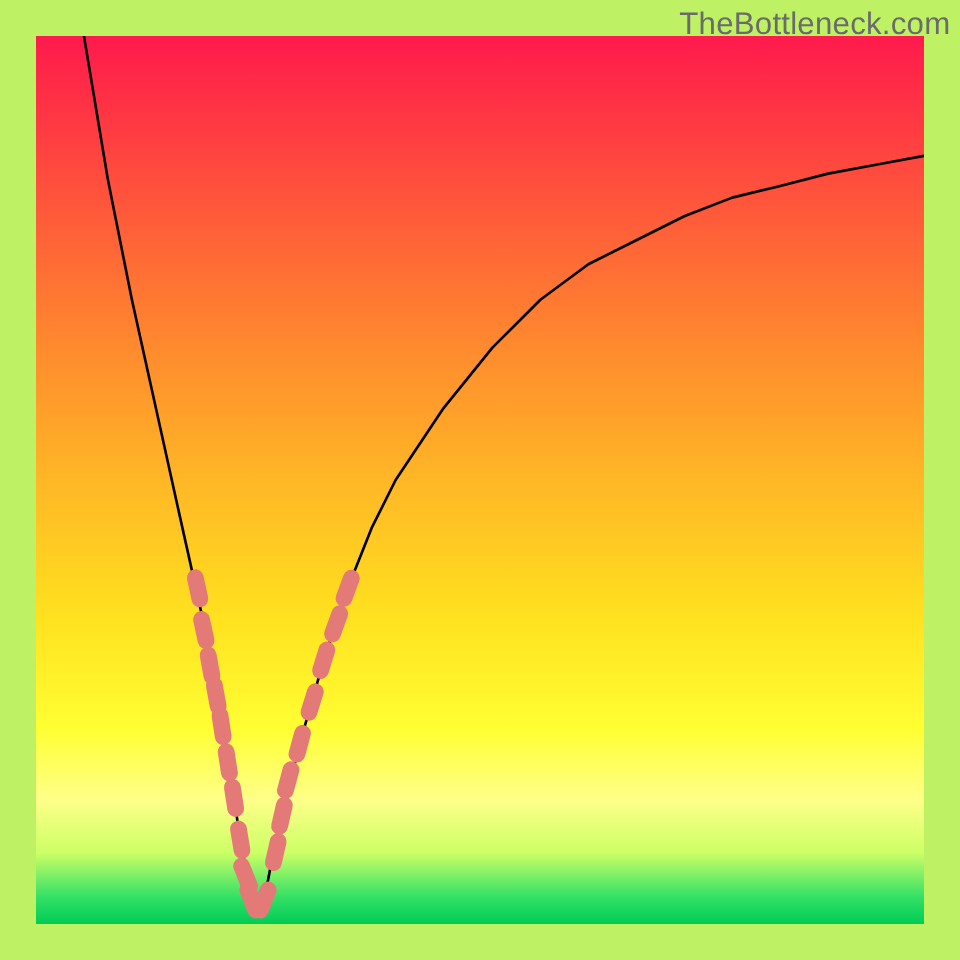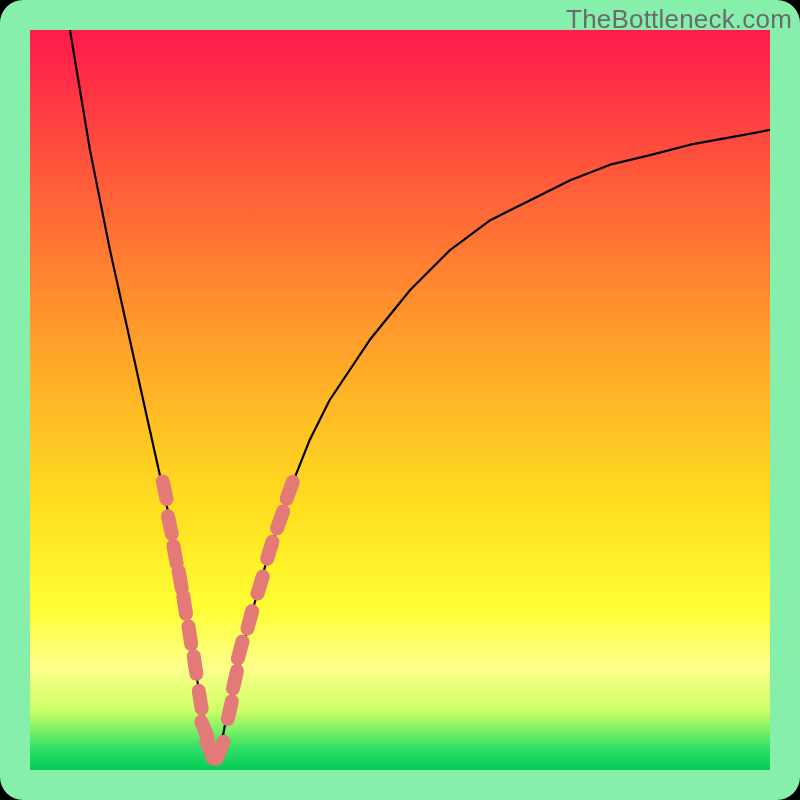--- a/index.html
+++ b/index.html
@@ -7,22 +7,21 @@
     padding: 0;
     width: 800px;
     height: 800px;
     background: #000;
     overflow: hidden;
   }
   .frame {
     position: relative;
     width: 800px;
     height: 800px;
-    background: #86efac;
-    border-radius: 23px;
+    background: #bef264;
   }
   .plot-area {
     position: absolute;
     left: 30px;
     top: 30px;
     width: 740px;
     height: 740px;
     background: linear-gradient(to bottom,
       #ff1a4d 0%,
       #ff3344 8%,

